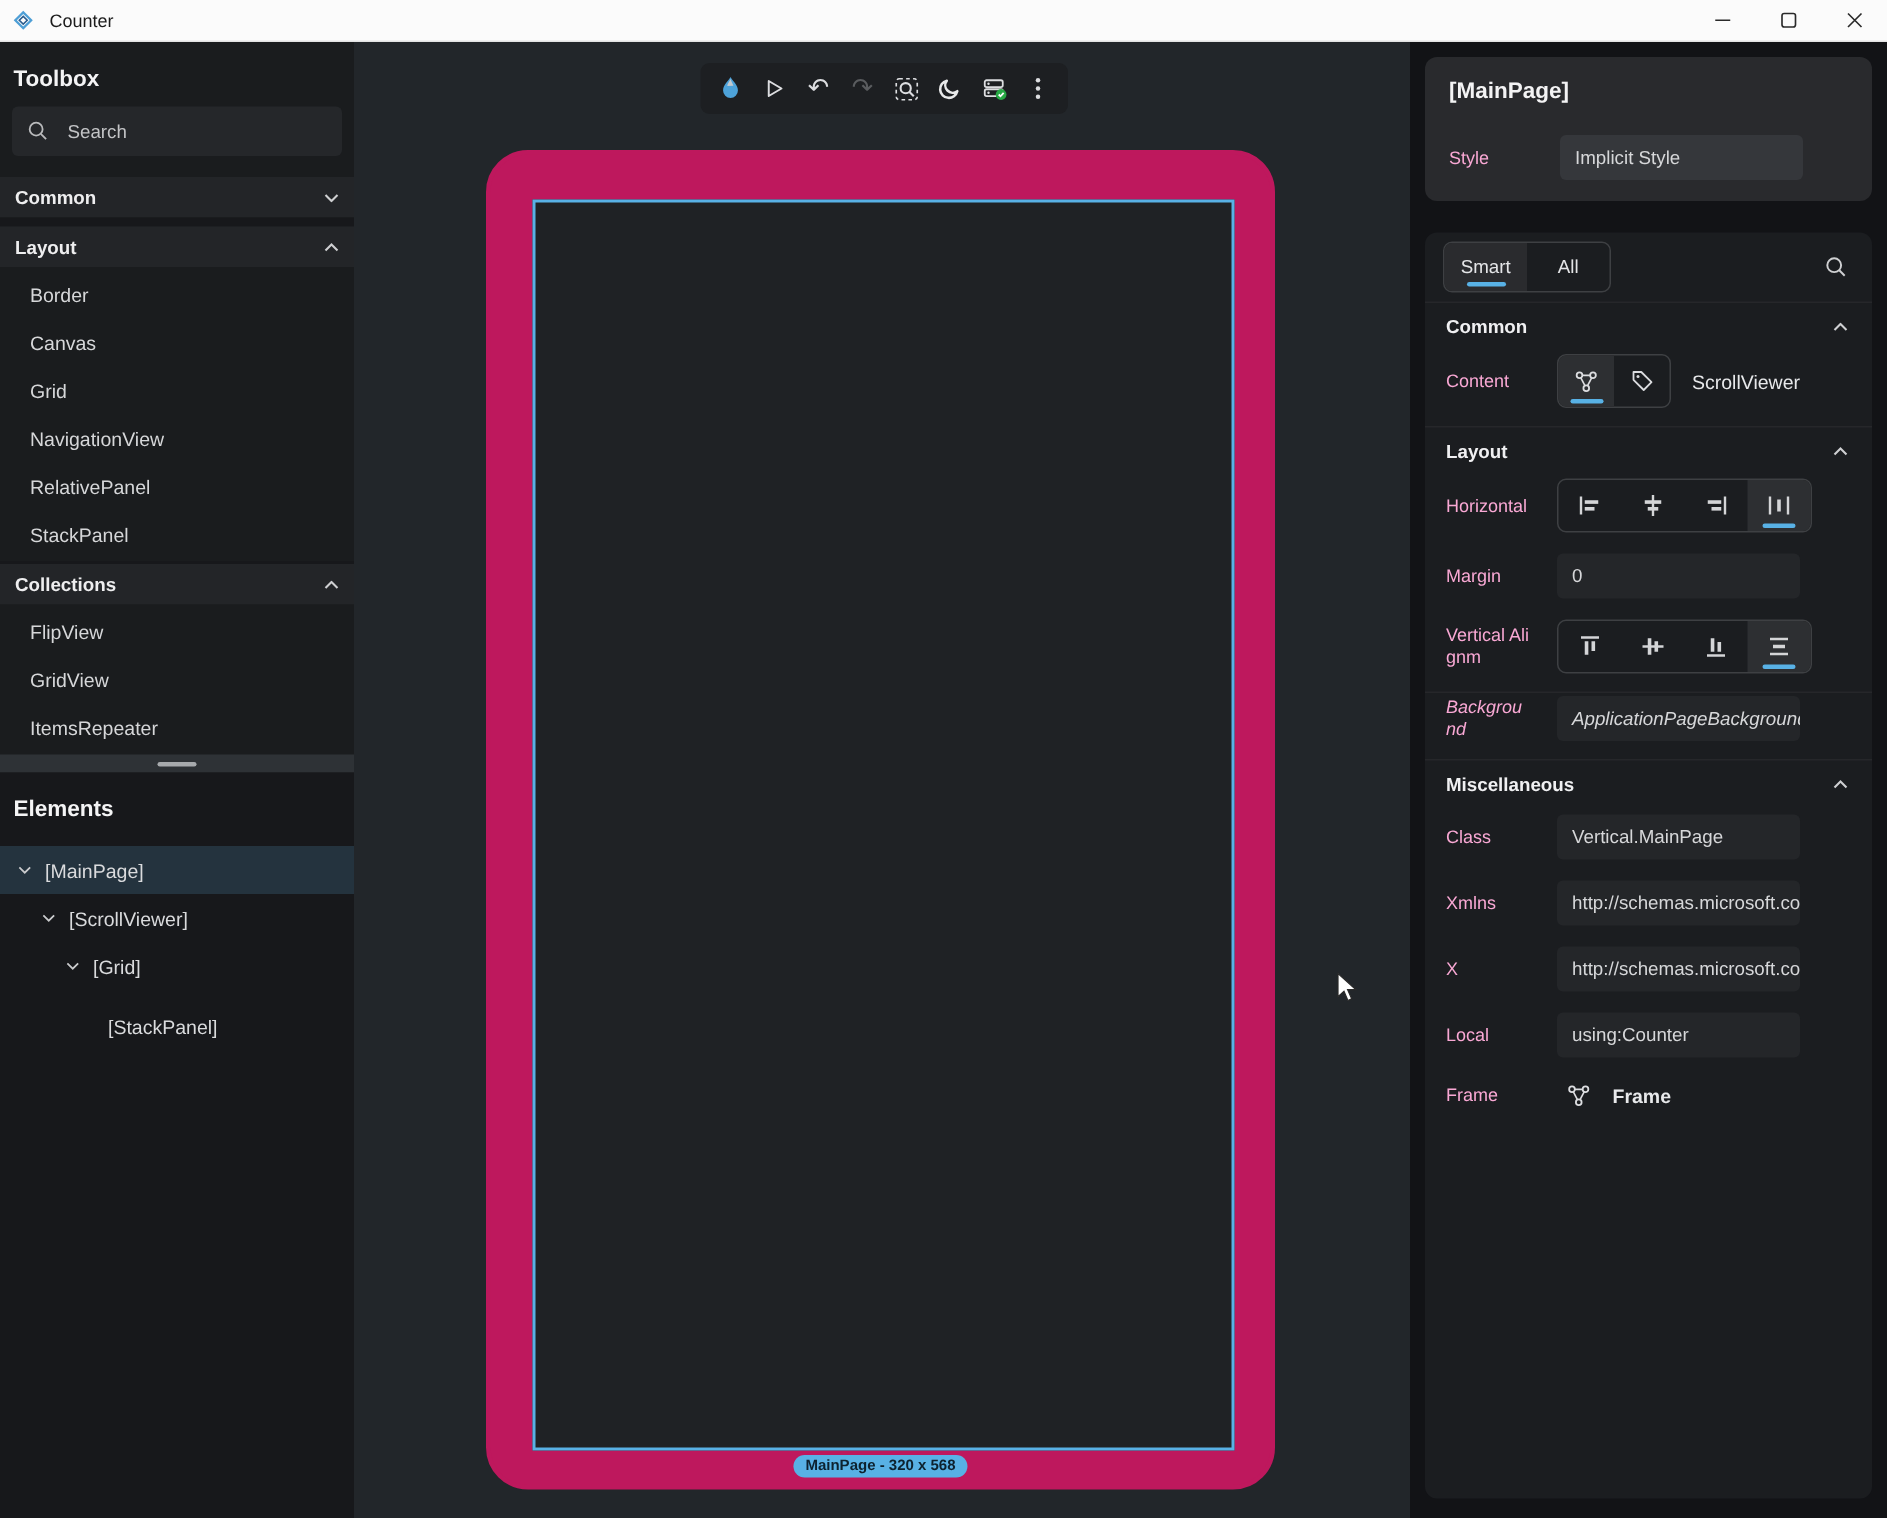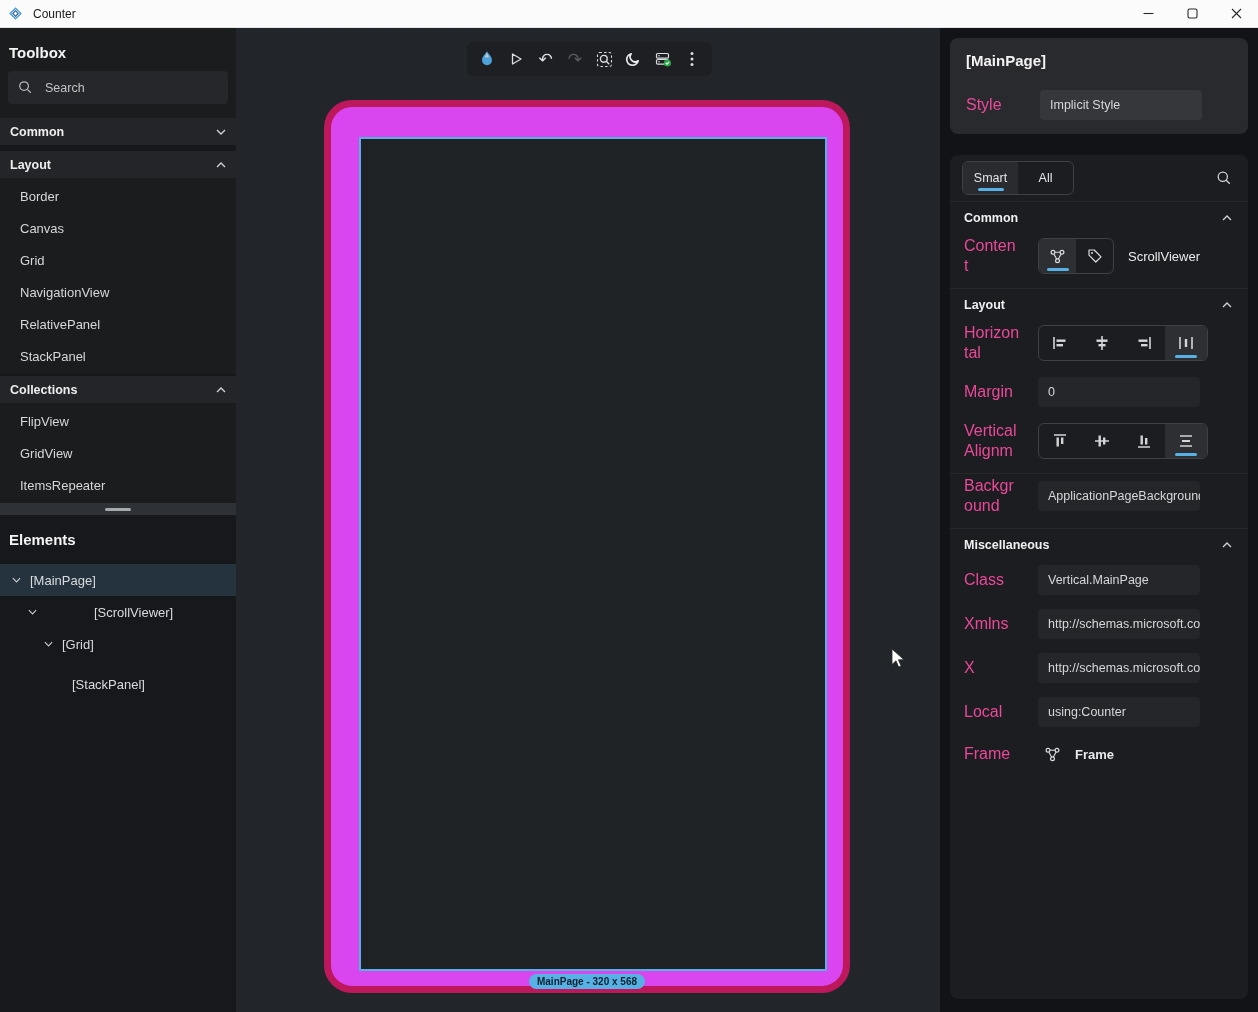--- a/index.html
+++ b/index.html
@@ -34,21 +34,21 @@
   .tree-row.sel{background:#24333e;}
   .tree-chev{width:16px;display:flex;justify-content:center;color:#c9cacc;flex:none;}
   .tree-label{margin-left:6px;white-space:nowrap;}
 
   
   .canvas{flex:1;position:relative;background:#22262a;overflow:hidden;}
   .toolbar{position:absolute;left:231px;top:14px;width:245px;height:34px;background:#1d1f22;border-radius:6px;display:flex;align-items:center;justify-content:space-evenly;padding:0 4px;}
   .tool-btn{width:26px;height:26px;display:flex;align-items:center;justify-content:center;color:#dcdde0;}
   .tool-btn.dim{color:#5a5c5f;}
   .undo-glyph{font-size:17px;line-height:1;font-family:"DejaVu Sans",sans-serif;}
-  .phone{position:absolute;left:88px;top:72px;width:526px;height:893px;background:#d946ef;border:7px solid #be185d;border-radius:28px;}
+  .phone{position:absolute;left:88px;top:72px;width:526px;height:893px;background:#be185d;border:3px solid #be185d;border-radius:28px;}
   .page{position:absolute;left:28px;top:30px;width:468px;height:834px;background:#1f2225;border:2px solid #58b1e5;}
   .page-pill{position:absolute;left:50%;transform:translateX(-50%);top:867px;background:#58b1e5;color:#0d222f;font-size:10px;font-weight:bold;padding:2px 8px;border-radius:8px;white-space:nowrap;}
   .cursor{position:absolute;left:655px;top:620px;z-index:50;}
 
   
   .inspector{width:318px;flex:none;background:#121316;position:relative;}
   .card{background:#292a2d;border-radius:8px;margin:0 10px;}
   .card1{margin-top:10px;height:96px;position:relative;}
   .card1 .c-title{font-size:15px;font-weight:bold;color:#f3f3f4;padding:14px 0 0 16px;}
   .style-row{position:absolute;left:0;top:52px;width:100%;display:flex;align-items:center;}
@@ -57,21 +57,21 @@
   .tabs-row{height:46px;display:flex;align-items:center;padding:0 16px 0 12px;}
   .tab-group{display:flex;border:1px solid #3e4043;border-radius:6px;overflow:hidden;height:34px;}
   .tab{width:55px;display:flex;align-items:center;justify-content:center;font-size:12.5px;color:#e4e5e7;position:relative;}
   .tab.sel{background:#2a2b2e;}
   .underline{position:absolute;bottom:3px;left:50%;transform:translateX(-50%);width:26px;height:3px;border-radius:2px;background:#58b1e5;}
   .tabs-row .spacer{flex:1;}
   .isection{border-top:1px solid #26272a;}
   .isec-header{height:32px;display:flex;align-items:center;padding:0 16px 0 14px;font-size:12.5px;font-weight:bold;color:#f0f0f2;}
   .isec-header .chev{margin-left:auto;color:#cfd0d2;display:flex;}
   .prow{display:flex;align-items:center;padding:7px 14px;}
-  .p-label{width:56px;flex:none;font-size:16px;color:#ec4899;line-height:1.25;word-break:break-all;}
+  .p-label{width:56px;flex:none;font-size:12px;color:#f9a8d4;line-height:1.25;word-break:break-all;}
   .p-input{width:162px;height:30px;background:#242629;border-radius:4px;display:flex;align-items:center;padding:0 10px;font-size:12.5px;color:#d6d7d9;margin-left:18px;white-space:nowrap;overflow:hidden;}
   .card1 .p-input{background:#35373b;}
   .seg-group{display:flex;border:1px solid #3e4043;border-radius:6px;overflow:hidden;margin-left:18px;height:36px;}
   .seg{width:42px;display:flex;align-items:center;justify-content:center;color:#d4d5d7;position:relative;}
   .seg.sm{width:37px;}
   .seg.sel{background:#2d2f32;}
   .seg .underline{width:22px;bottom:2px;}
   .p-value{font-size:13px;color:#e8e9eb;margin-left:14px;white-space:nowrap;}
   .frame-icon{margin-left:24px;color:#d8d9db;display:flex;}
   .isearch{color:#cfd0d2;display:flex;}
@@ -171,21 +171,21 @@
       <div class="panel-title">Elements</div>
       <div class="tree">
         <div class="tree-row sel" style="padding-left:8px;">
           <span class="tree-chev">
             <svg width="9" height="6" viewBox="0 0 10 6">
                 <polyline points="1,1 5,5 9,1" fill="none" stroke="currentColor" stroke-width="1.3"></polyline>
               </svg>
           </span>
           <span class="tree-label">[MainPage]</span>
         </div>
-        <div class="tree-row" style="padding-left:24px;gap:48px;">
+        <div class="tree-row" style="padding-left:24px;">
           <span class="tree-chev">
             <svg width="9" height="6" viewBox="0 0 10 6">
                 <polyline points="1,1 5,5 9,1" fill="none" stroke="currentColor" stroke-width="1.3"></polyline>
               </svg>
           </span>
           <span class="tree-label">[ScrollViewer]</span>
         </div>
         <div class="tree-row" style="padding-left:40px;">
           <span class="tree-chev">
             <svg width="9" height="6" viewBox="0 0 10 6">
@@ -411,21 +411,21 @@
                   <line x1="4" y1="9" x2="12" y2="9" stroke="currentColor" stroke-width="2.2"></line>
                   <line x1="2" y1="14" x2="14" y2="14" stroke="currentColor" stroke-width="1.6"></line>
                 </svg>
               <span class="underline"></span>
             </div>
           </div>
         </div>
       </div>
 
       <div class="isection">
-        <div class="prow" style="padding-top:2px;padding-bottom:12px;">
+        <div class="prow" style="padding-top:2px;padding-bottom:12px;font-style:italic;">
           <span class="p-label">Background</span>
           <div class="p-input">ApplicationPageBackground</div>
         </div>
       </div>
 
       <div class="isection">
         <div class="isec-header">
           <span>Miscellaneous</span>
           <span class="chev">
             <svg width="10" height="6" viewBox="0 0 10 6">

